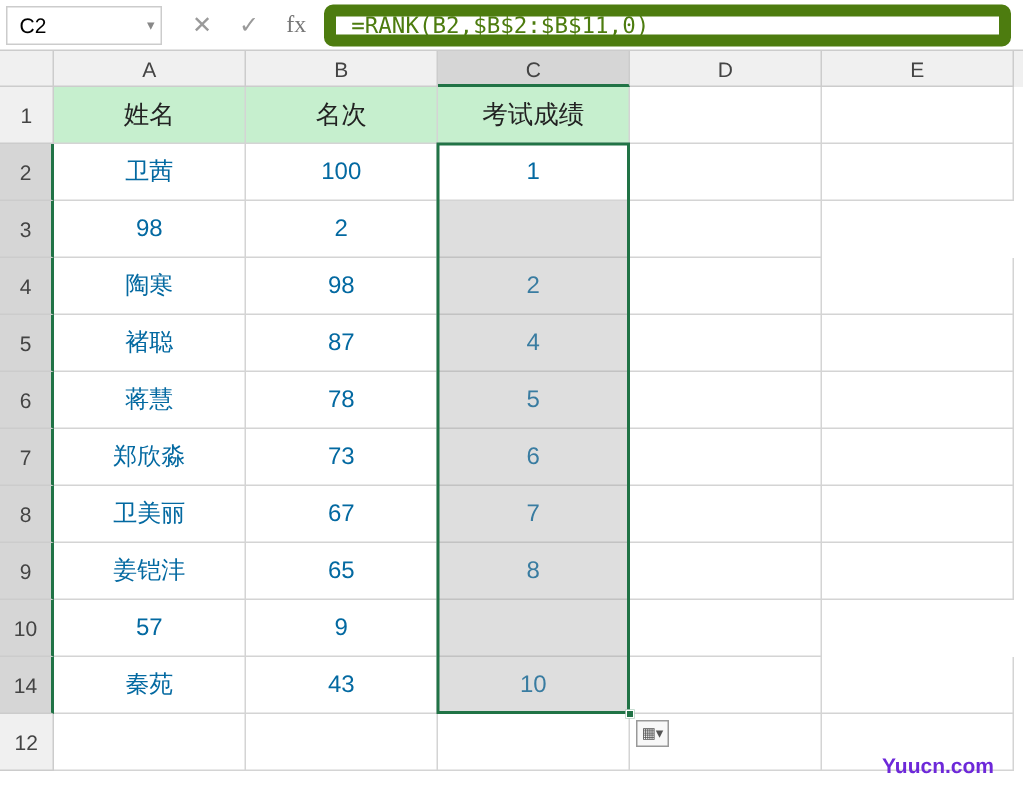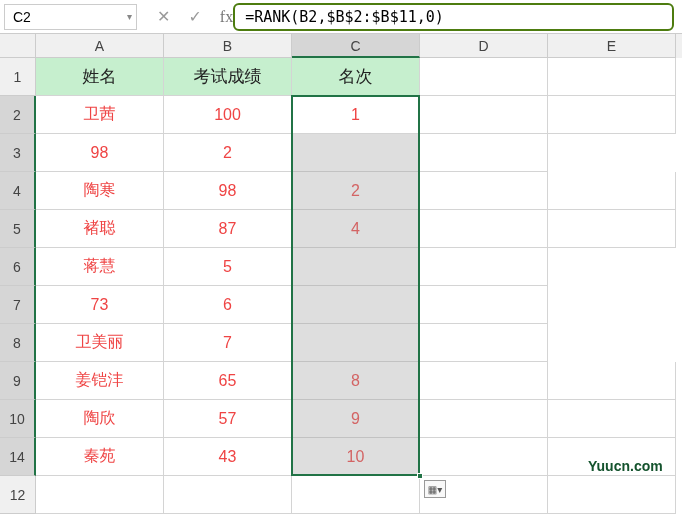--- a/index.html
+++ b/index.html
@@ -13,21 +13,21 @@
     position: relative;
   }
   .namebox-row {
     display: flex;
     align-items: center;
     height: 34px;
     border-bottom: 1px solid #ccc;
     background: #fff;
   }
   .namebox {
-    width: 133px;
+    width: 104px;
     height: 26px;
     border: 1px solid #ccc;
     margin-left: 4px;
     padding: 2px 8px;
     display: flex;
     align-items: center;
     background: #fff;
     position: relative;
   }
   .namebox .dd {
@@ -41,30 +41,30 @@
     align-items: center;
     gap: 18px;
     margin-left: 20px;
     color: #9a9a9a;
   }
   .fbar-icons span { font-size: 16px; cursor: default; }
   .fbar-icons .fx { font-family: Georgia, serif; color: #777; }
   .formula-box {
     flex: 1;
     height: 28px;
-    margin-left: 0;
+    margin-left: 12px;
     margin-right: 8px;
     padding: 2px 10px;
-    border: 2px solid #4d7c0f;
+    border: 8px solid #4d7c0f;
     border-radius: 6px;
     display: flex;
     align-items: center;
     font-family: Consolas, monospace;
     font-size: 15px;
-    color: #000000;
+    color: #4d7c0f;
   }
   .sheet {
     position: relative;
   }
   .colhdr-row {
     display: flex;
     height: 24px;
     background: #f0f0f0;
   }
   .corner {
@@ -97,21 +97,21 @@
   }
   .rowhdr.sel { background: #d6d6d6; border-right: 2px solid #217346; }
   .row { display: flex; height: 38px; }
   .cell {
     border-right: 1px solid #d4d4d4;
     border-bottom: 1px solid #d4d4d4;
     display: flex;
     align-items: center;
     justify-content: center;
     font-size: 16px;
-    color: #ef4444;
+    color: #0369a1;
     background: #fff;
   }
   .hdr .cell.data {
     background: #c6efce;
     color: #222;
     font-size: 17px;
   }
   .col-A { width: 128px; }
   .col-B { width: 128px; }
   .col-C { width: 128px; }
@@ -140,22 +140,23 @@
     background: #f8f8f8;
     display: flex;
     align-items: center;
     justify-content: center;
     font-size: 10px;
     color: #555;
   }
   .watermark {
     position: absolute;
     font-size: 14px;
-    color: #14532d;
+    color: #6d28d9;
     font-weight: bold;
+    margin-top: 44px;
   }
 </style>
 </head>
 <body>
 
 <div class="namebox-row">
   <div class="namebox">
     <span>C2</span>
     <span class="dd">▾</span>
   </div>
@@ -176,22 +177,22 @@
     <div class="colhdr col-A">A</div>
     <div class="colhdr col-B">B</div>
     <div class="colhdr col-C sel">C</div>
     <div class="colhdr col-D">D</div>
     <div class="colhdr col-E">E</div>
   </div>
 
   <div class="row hdr">
     <div class="rowhdr">1</div>
     <div class="cell data col-A">姓名</div>
+    <div class="cell data col-C">名次</div>
     <div class="cell data col-B">考试成绩</div>
-    <div class="cell data col-C">名次</div>
     <div class="cell col-D"></div>
     <div class="cell col-E"></div>
   </div>
 
   <div class="row">
     <div class="rowhdr sel">2</div>
     <div class="cell col-A">卫茜</div>
     <div class="cell col-B">100</div>
     <div class="cell col-C">1</div>
     <div class="cell col-D"></div>
@@ -216,49 +217,51 @@
     <div class="rowhdr sel">5</div>
     <div class="cell col-A">褚聪</div>
     <div class="cell col-B">87</div>
     <div class="cell col-C">4</div>
     <div class="cell col-D"></div>
     <div class="cell col-E"></div>
   </div>
   <div class="row">
     <div class="rowhdr sel">6</div>
     <div class="cell col-A">蒋慧</div>
+    <div class="cell col-B">78</div>
     <div class="cell col-C">5</div>
     <div class="cell col-D"></div>
     <div class="cell col-E"></div>
   </div>
   <div class="row">
     <div class="rowhdr sel">7</div>
+    <div class="cell col-A">郑欣淼</div>
     <div class="cell col-B">73</div>
     <div class="cell col-C">6</div>
     <div class="cell col-D"></div>
     <div class="cell col-E"></div>
   </div>
   <div class="row">
     <div class="rowhdr sel">8</div>
     <div class="cell col-A">卫美丽</div>
+    <div class="cell col-B">67</div>
     <div class="cell col-C">7</div>
     <div class="cell col-D"></div>
     <div class="cell col-E"></div>
   </div>
   <div class="row">
     <div class="rowhdr sel">9</div>
     <div class="cell col-A">姜铠沣</div>
     <div class="cell col-B">65</div>
     <div class="cell col-C">8</div>
     <div class="cell col-D"></div>
     <div class="cell col-E"></div>
   </div>
   <div class="row">
     <div class="rowhdr sel">10</div>
-    <div class="cell col-A">陶欣</div>
     <div class="cell col-B">57</div>
     <div class="cell col-C">9</div>
     <div class="cell col-D"></div>
     <div class="cell col-E"></div>
   </div>
   <div class="row">
     <div class="rowhdr sel">14</div>
     <div class="cell col-A">秦苑</div>
     <div class="cell col-B">43</div>
     <div class="cell col-C">10</div>

